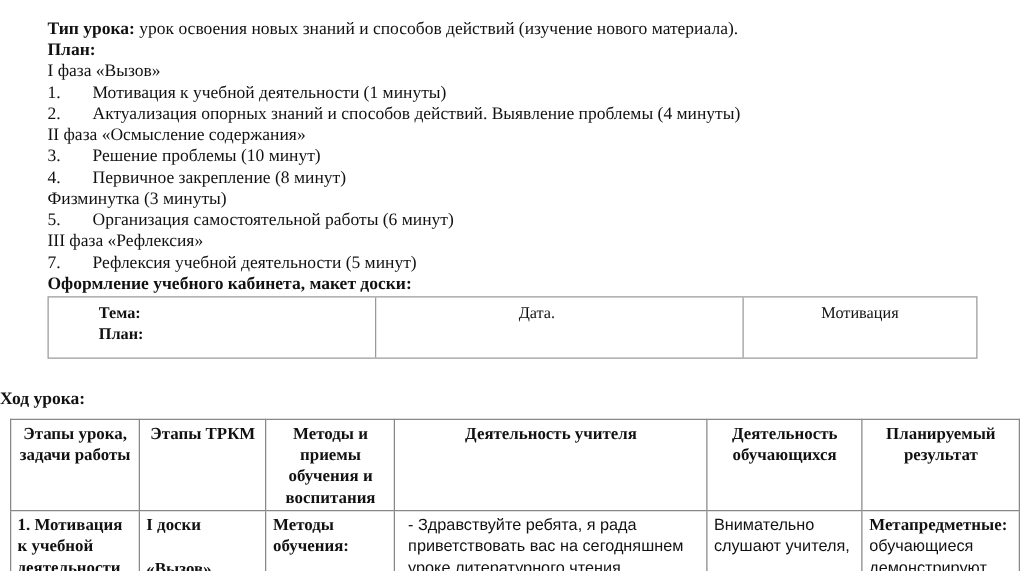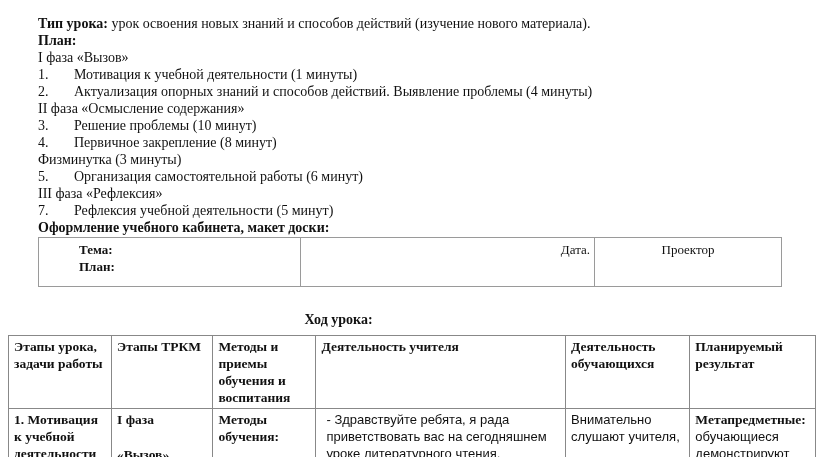--- a/index.html
+++ b/index.html
@@ -5,26 +5,26 @@
   html, body { margin:0; padding:0; background:#ffffff; }
   body { width:816px; height:457px; overflow:hidden; position:relative;
          font-family:"Liberation Serif", serif; color:#111; }
   .line { position:absolute; left:38px; font-size:14px; line-height:17px; white-space:nowrap; }
   .num { display:inline-block; width:36px; }
   b { font-weight:bold; }
   .box { position:absolute; left:38px; top:237px; width:744px; height:50px;
          border:1px solid #9a9a9a; box-sizing:border-box; }
   .box .c { position:absolute; top:0; bottom:0; border-right:1px solid #9a9a9a; box-sizing:border-box;
             font-size:13px; line-height:17px; padding:3px 4px; }
-  .heading { position:absolute; top:312px; left:0; width:677px; text-align:center;
+  .heading { position:absolute; top:312px; left:0; width:677px; 
              font-weight:bold; font-size:14px; }
   table.main { position:absolute; left:8px; top:335px; border-collapse:collapse;
                font-size:13.5px; line-height:17px; }
   table.main td { border:1px solid #888; vertical-align:top; padding:2px 5px; box-sizing:border-box; }
-  table.main tr.head td { height:63px; font-weight:bold; }
+  table.main tr.head td { height:63px; text-align:center; font-weight:bold; }
   table.main tr.r1 td { height:70px; }
   .sans { font-family:"Liberation Sans", sans-serif; font-size:13px; }
 </style>
 </head>
 <body>
 
 <div class="line" style="top:15px">
   <b>Тип урока:</b>
   <span>урок освоения новых знаний и способов действий (изучение нового материала).</span>
 </div>
@@ -40,44 +40,44 @@
 <div class="line" style="top:168px"><span class="num">5.</span><span>Организация самостоятельной работы (6 минут)</span></div>
 <div class="line" style="top:185px"><span>III фаза «Рефлексия»</span></div>
 <div class="line" style="top:202px"><span class="num">7.</span><span>Рефлексия учебной деятельности (5 минут)</span></div>
 <div class="line" style="top:219px"><b>Оформление учебного кабинета, макет доски:</b></div>
 
 <div class="box">
   <div class="c" style="left:0; width:226px;margin-left:36px;">
     <div><b>Тема:</b></div>
     <div><b>План:</b></div>
   </div>
-  <div class="c" style="left:226px; width:330px; text-align:right;">
+  <div class="c" style="left:226px; width:330px; text-align:center;">
     <div>Дата.</div>
   </div>
   <div class="c" style="left:556px; width:186px; text-align:center; border-right:none;">
-    <div>Проектор</div>
+    <div>Мотивация</div>
   </div>
 </div>
 
 <div class="heading">Ход урока:</div>
 
 <table class="main">
   <tbody>
       <tr class="head">
     <td style="width:104px">Этапы урока, задачи работы</td>
     <td style="width:105px">Этапы ТРКМ</td>
     <td style="width:105px">Методы и приемы обучения и воспитания</td>
     <td style="width:263px">Деятельность учителя</td>
     <td style="width:127px">Деятельность обучающихся</td>
     <td style="width:126px">Планируемый результат</td>
   </tr>
   <tr class="r1">
     <td><b>1. Мотивация к учебной деятельности</b></td>
     <td>
-      <div><b>I фаза</b></div>
+      <div><b>I доски</b></div>
       <div style="margin-top:18px"><b>«Вызов»</b></div>
     </td>
     <td><b>Методы обучения:</b></td>
     <td class="sans" style="padding-left:10px">- Здравствуйте ребята, я рада приветствовать вас на сегодняшнем уроке литературного чтения.</td>
     <td class="sans">Внимательно слушают учителя,</td>
     <td>
       <b>Метапредметные:</b>
       <span class="sans">обучающиеся демонстрируют</span>
     </td>
   </tr>

